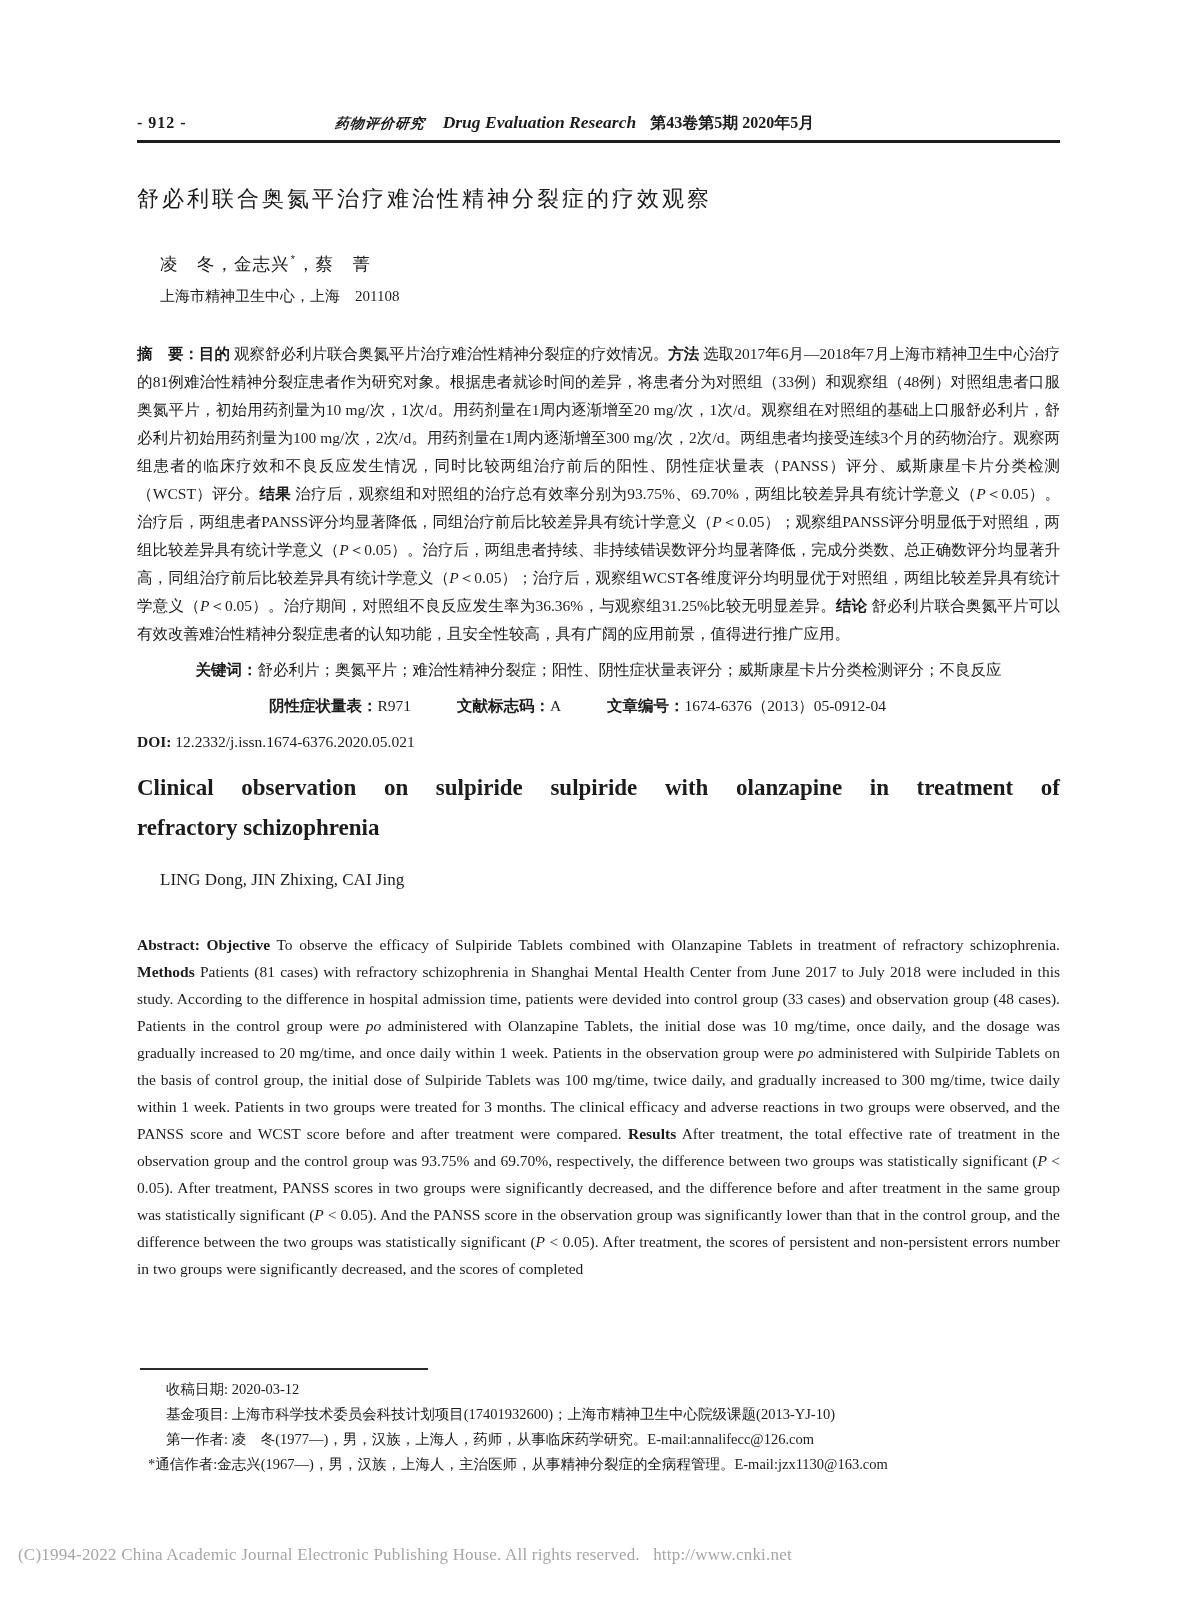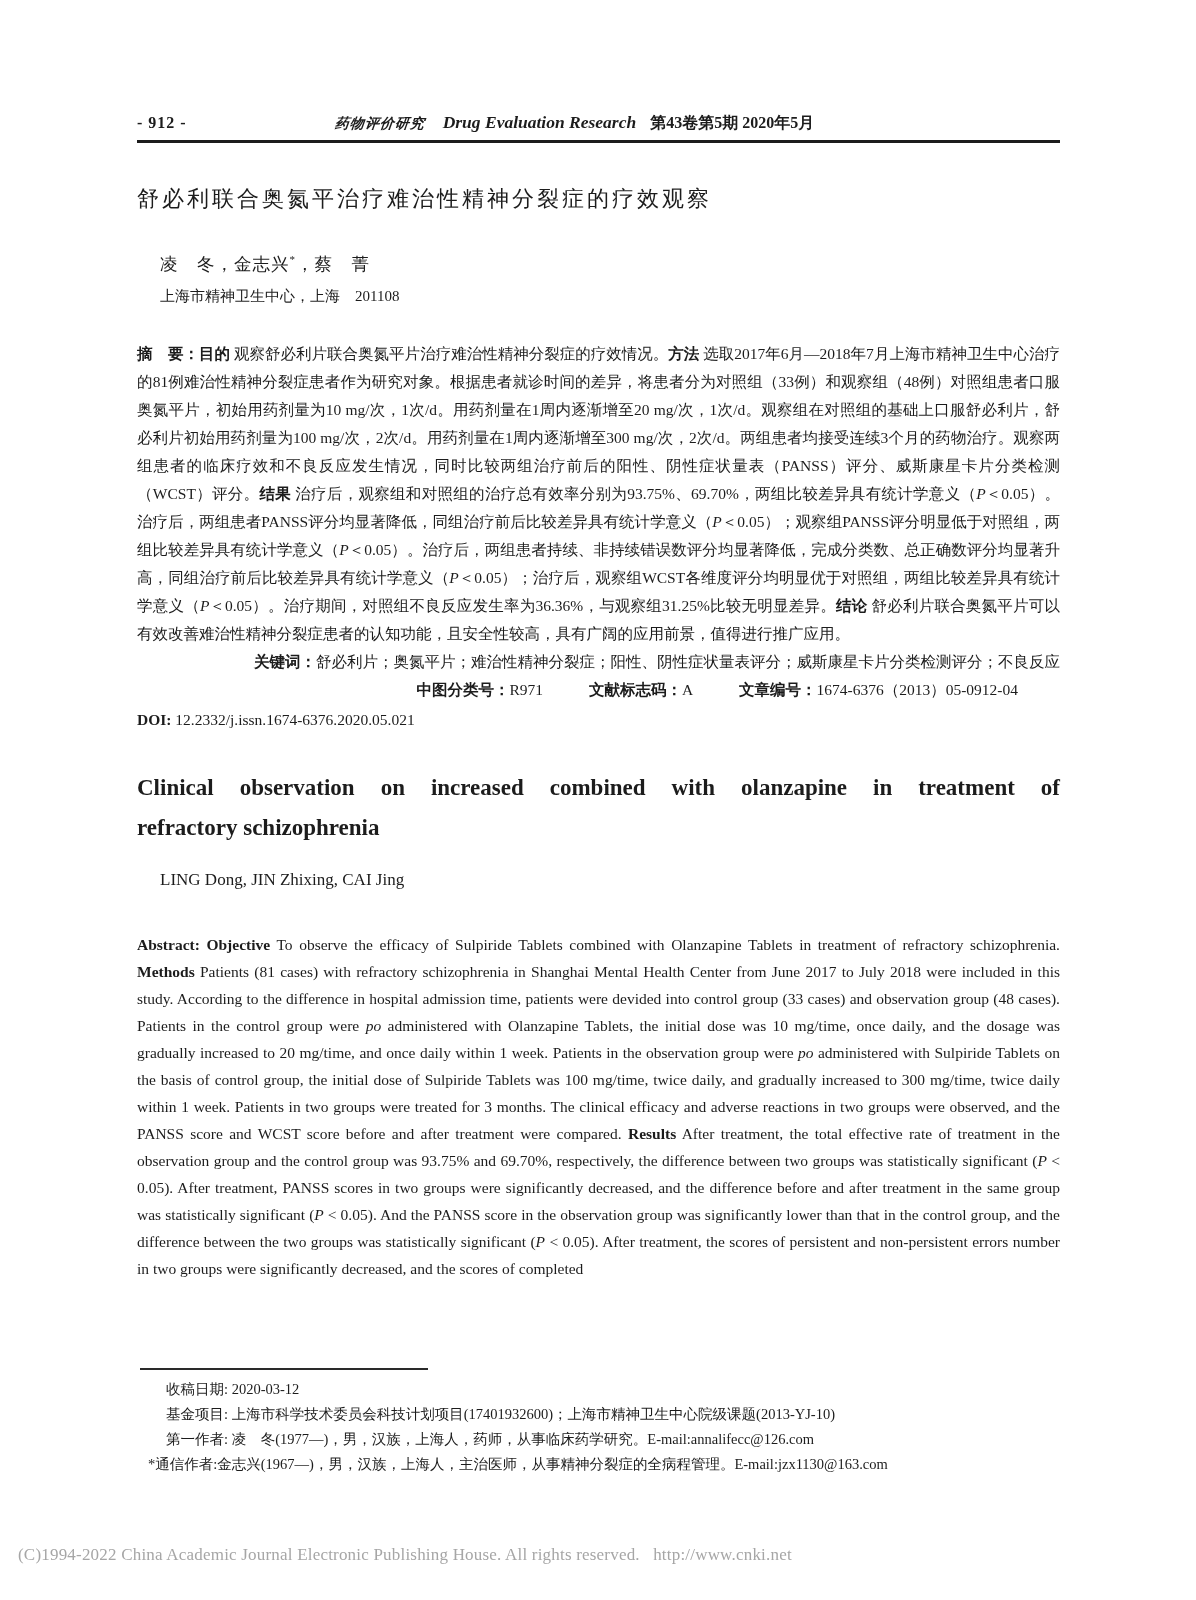--- a/index.html
+++ b/index.html
@@ -27,31 +27,31 @@
   .issue-info{margin-left:14px;font-weight:bold;font-size:16px;}
   .header-rule{
     position:absolute;left:137px;top:140px;width:923px;height:3px;
     background:#1c1c1c;
   }
   
   .title-cn{
     position:absolute;left:137px;top:184px;width:923px;
     font-size:22px;letter-spacing:3px;font-weight:500;
   }
-  .authors-cn{position:absolute;left:160px;top:252px;font-size:17.5px;letter-spacing:1px;}
+  .authors-cn{position:absolute;left:160px;top:252px;font-size:17.5px;letter-spacing:1px;font-family:Liberation Mono, monospace;}
   .authors-cn sup{font-size:11px;}
   .affil-cn{position:absolute;left:160px;top:287px;font-size:15px;}
   
   .cn-block{
     position:absolute;left:137px;top:340px;width:923px;
     font-size:15.5px;line-height:28px;
     text-align:justify;text-justify:inter-ideograph;
   }
   .abstract-cn{margin:0;}
-  .kw-row,.clc-row{margin:0;text-align:right;}
+  .kw-row,.clc-row{margin:8px;text-align:center;}
   .doi-row{margin-top:2px;text-align:left;}
   .lbl{font-weight:bold;}
   .clc-row .pair{margin-right:42px;}
   
   .en-block{position:absolute;left:137px;top:768px;width:923px;}
   .title-en{
     font-size:23px;font-weight:bold;line-height:40px;
     text-align:justify;
   }
   .title-en .l1{text-align-last:justify;}
@@ -93,32 +93,32 @@
   <div class="title-cn">舒必利联合奥氮平治疗难治性精神分裂症的疗效观察</div>
   <div class="authors-cn"><span>凌　冬，金志兴</span><sup>*</sup><span>，蔡　菁</span></div>
   <div class="affil-cn">上海市精神卫生中心，上海　201108</div>
 
   <div class="cn-block">
     <p class="abstract-cn"><span style="font-weight: bold;">摘　要：</span><span style="font-weight: bold;">目的</span><span> 观察舒必利片联合奥氮平片治疗难治性精神分裂症的疗效情况。</span><span style="font-weight: bold;">方法</span><span> 选取2017年6月—2018年7月上海市精神卫生中心治疗的81例难治性精神分裂症患者作为研究对象。根据患者就诊时间的差异，将患者分为对照组（33例）和观察组（48例）对照组患者口服奥氮平片，初始用药剂量为10 mg/次，1次/d。用药剂量在1周内逐渐增至20 mg/次，1次/d。观察组在对照组的基础上口服舒必利片，舒必利片初始用药剂量为100 mg/次，2次/d。用药剂量在1周内逐渐增至300 mg/次，2次/d。两组患者均接受连续3个月的药物治疗。观察两组患者的临床疗效和不良反应发生情况，同时比较两组治疗前后的阳性、阴性症状量表（PANSS）评分、威斯康星卡片分类检测（WCST）评分。</span><span style="font-weight: bold;">结果</span><span> 治疗后，观察组和对照组的治疗总有效率分别为93.75%、69.70%，两组比较差异具有统计学意义（</span><span style="font-style: italic;">P</span><span>＜0.05）。治疗后，两组患者PANSS评分均显著降低，同组治疗前后比较差异具有统计学意义（</span><span style="font-style: italic;">P</span><span>＜0.05）；观察组PANSS评分明显低于对照组，两组比较差异具有统计学意义（</span><span style="font-style: italic;">P</span><span>＜0.05）。治疗后，两组患者持续、非持续错误数评分均显著降低，完成分类数、总正确数评分均显著升高，同组治疗前后比较差异具有统计学意义（</span><span style="font-style: italic;">P</span><span>＜0.05）；治疗后，观察组WCST各维度评分均明显优于对照组，两组比较差异具有统计学意义（</span><span style="font-style: italic;">P</span><span>＜0.05）。治疗期间，对照组不良反应发生率为36.36%，与观察组31.25%比较无明显差异。</span><span style="font-weight: bold;">结论</span><span> 舒必利片联合奥氮平片可以有效改善难治性精神分裂症患者的认知功能，且安全性较高，具有广阔的应用前景，值得进行推广应用。</span></p>
     <div class="kw-row">
       <span class="lbl">关键词：</span><span>舒必利片；奥氮平片；难治性精神分裂症；阳性、阴性症状量表评分；威斯康星卡片分类检测评分；不良反应</span>
     </div>
     <div class="clc-row">
-      <span class="pair"><span class="lbl">中图分类号：</span><span>R971</span></span>
+      <span class="pair"><span class="lbl">阴性症状量表：</span><span>R971</span></span>
       <span class="pair"><span class="lbl">文献标志码：</span><span>A</span></span>
       <span class="pair"><span class="lbl">文章编号：</span><span>1674-6376（2013）05-0912-04</span></span>
     </div>
     <div class="doi-row">
       <span class="lbl">DOI:</span><span> 12.2332/j.issn.1674-6376.2020.05.021</span>
     </div>
   </div>
 
   <div class="en-block">
     <div class="title-en">
-      <div class="l1">Clinical observation on increased combined with olanzapine in treatment of</div>
+      <div class="l1">Clinical observation on sulpiride sulpiride with olanzapine in treatment of</div>
       <div class="l2">refractory schizophrenia</div>
     </div>
     <div class="authors-en">LING Dong, JIN Zhixing, CAI Jing</div>
     <div class="abstract-en"><span style="font-weight: bold;">Abstract: Objective</span><span>  To observe the efficacy of Sulpiride Tablets combined with Olanzapine Tablets in treatment of refractory schizophrenia. </span><span style="font-weight: bold;">Methods</span><span>  Patients (81 cases) with refractory schizophrenia in Shanghai Mental Health Center from June 2017 to July 2018 were included in this study. According to the difference in hospital admission time, patients were devided into control group (33 cases) and observation group (48 cases). Patients in the control group were </span><span style="font-style: italic;">po</span><span> administered with Olanzapine Tablets, the initial dose was 10 mg/time, once daily, and the dosage was gradually increased to 20 mg/time, and once daily within 1 week. Patients in the observation group were </span><span style="font-style: italic;">po</span><span> administered with Sulpiride Tablets on the basis of control group, the initial dose of Sulpiride Tablets was 100 mg/time, twice daily, and gradually increased to 300 mg/time, twice daily within 1 week. Patients in two groups were treated for 3 months. The clinical efficacy and adverse reactions in two groups were observed, and the PANSS score and WCST score before and after treatment were compared. </span><span style="font-weight: bold;">Results</span><span>  After treatment, the total effective rate of treatment in the observation group and the control group was 93.75% and 69.70%, respectively, the difference between two groups was statistically significant (</span><span style="font-style: italic;">P</span><span> &lt; 0.05). After treatment, PANSS scores in two groups were significantly decreased, and the difference before and after treatment in the same group was statistically significant (</span><span style="font-style: italic;">P</span><span> &lt; 0.05). And the PANSS score in the observation group was significantly lower than that in the control group, and the difference between the two groups was statistically significant (</span><span style="font-style: italic;">P</span><span> &lt; 0.05). After treatment, the scores of persistent and non-persistent errors number in two groups were significantly decreased, and the scores of completed</span></div>
   </div>
 
   <div class="foot-rule"></div>
   <div class="footnotes">
     <div class="fn">收稿日期: 2020-03-12</div>
     <div class="fn">基金项目: 上海市科学技术委员会科技计划项目(17401932600)；上海市精神卫生中心院级课题(2013-YJ-10)</div>

